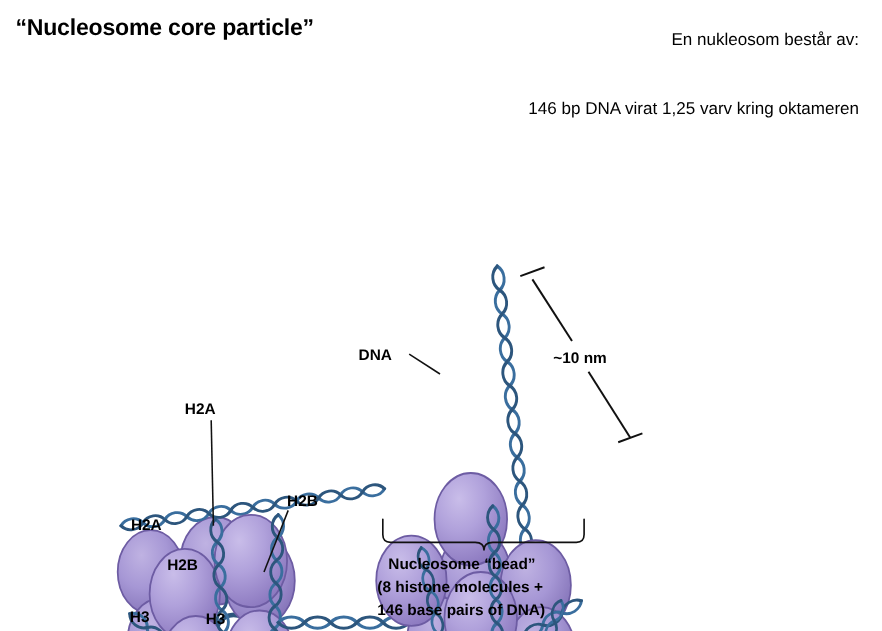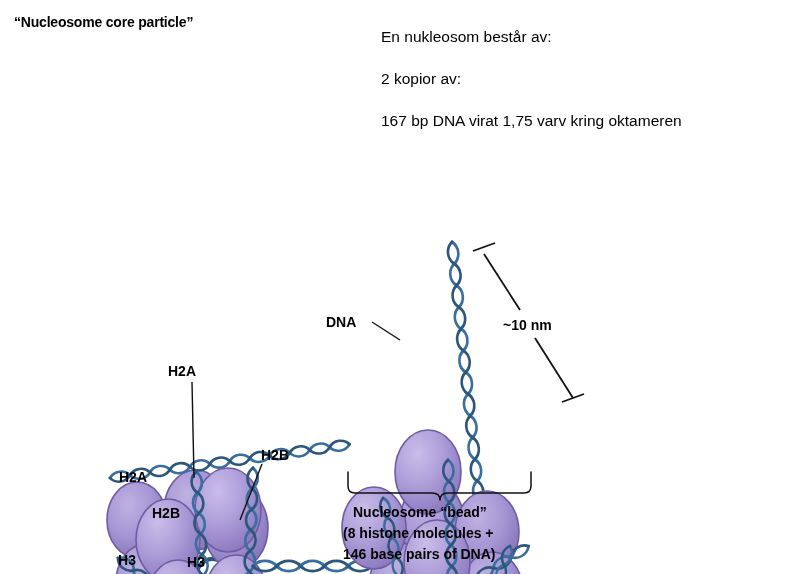--- a/index.html
+++ b/index.html
@@ -14,38 +14,38 @@
     overflow: hidden;
     font-family: "Liberation Sans", sans-serif;
     color: #000000;
   }
 
   
   #slide-title {
     position: absolute;
     left: 14px;
     top: 14px;
-    font-size: 14px;
+    font-size: 21px;
     font-weight: bold;
     letter-spacing: -0.2px;
     white-space: nowrap;
   }
 
   
   #text-block {
     position: absolute;
     left: 381px;
     top: 26px;
     width: 400px;
     font-size: 15.5px;
     line-height: 21px;
   }
   #text-block .para { margin: 0; }
   #text-block .gap-lg { height: 21px; }
-  #text-block .line { white-space: nowrap; }
+  #text-block .line { white-space: nowrap; text-align: right; }
 
   
   #figure {
     position: absolute;
     left: 0;
     top: 210px;
     width: 802px;
     height: 364px;
   }
   #figure svg { display: block; }
@@ -76,23 +76,22 @@
   }
 </style>
 </head>
 <body>
 
 <div id="slide-title">“Nucleosome core particle”</div>
 
 <div id="text-block">
   <div class="para line">En nukleosom består av:</div>
   <div class="gap-lg"></div>
-  <div class="para line">2 kopior av:</div>
   <div class="gap-lg"></div>
-  <div class="para line">167 bp DNA virat 1,75 varv kring oktameren</div>
+  <div class="para line">146 bp DNA virat 1,25 varv kring oktameren</div>
 </div>
 
 <div id="figure">
 <svg width="802" height="364" viewBox="0 0 802 364" xmlns="http://www.w3.org/2000/svg">
   <defs>
     <radialGradient id="sphereGrad" cx="34%" cy="28%" r="78%">
       <stop offset="0%" stop-color="#c9bde9"></stop>
       <stop offset="45%" stop-color="#b0a1db"></stop>
       <stop offset="100%" stop-color="#8a77be"></stop>
     </radialGradient>

